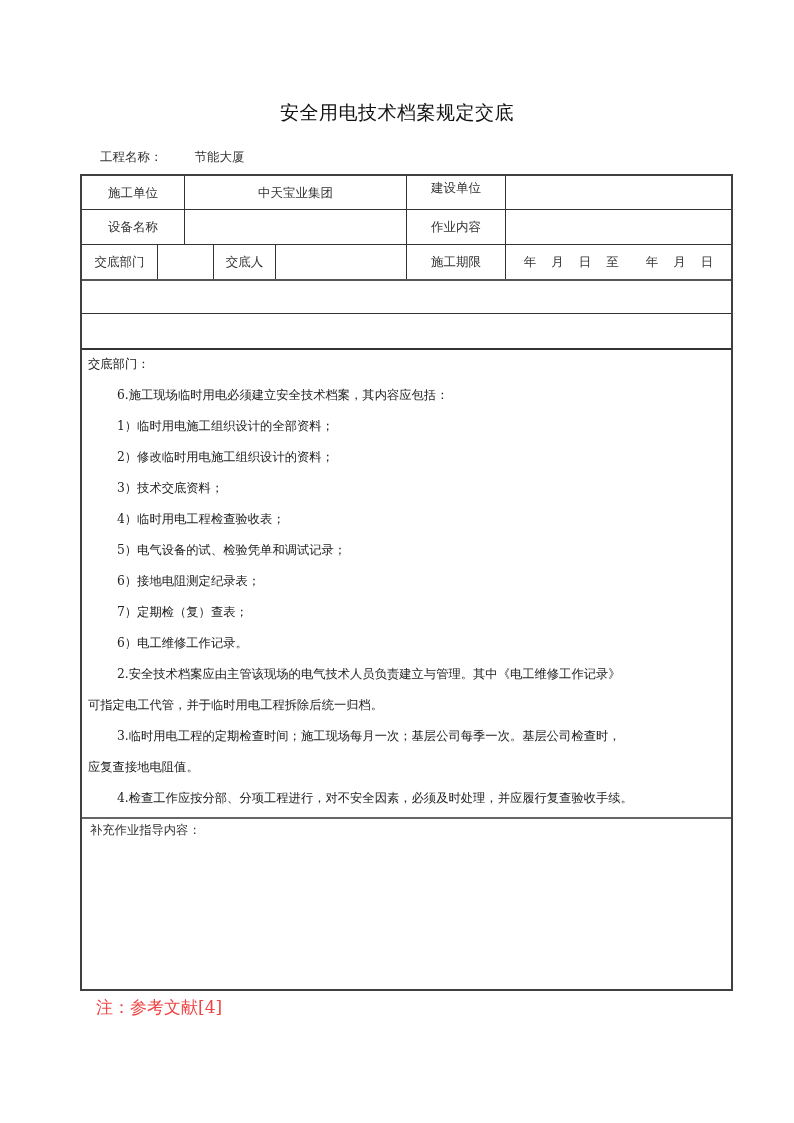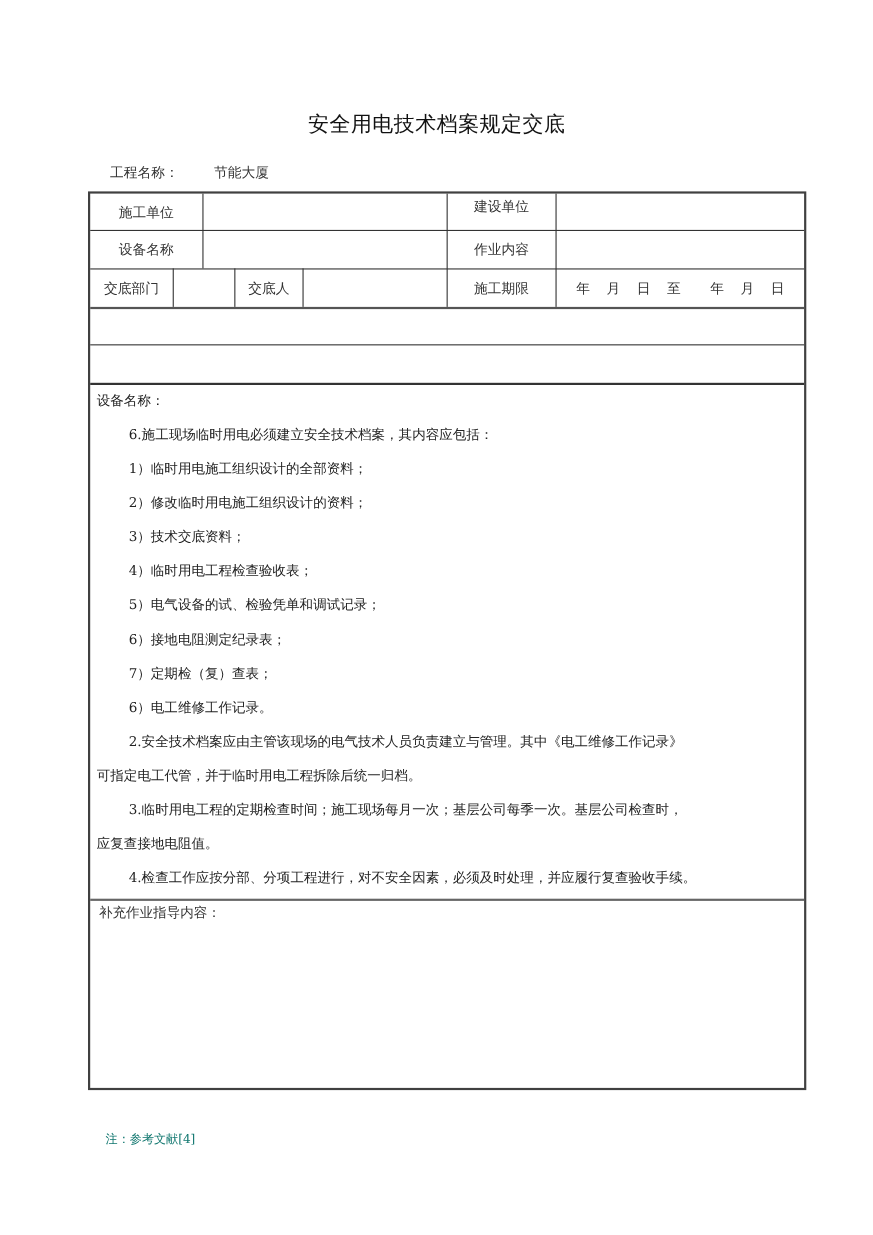--- a/index.html
+++ b/index.html
@@ -11,21 +11,21 @@
   .proj .v { margin-left:32px; }
   .tbl { position:absolute; left:80px; top:174px; width:653px; height:817px;
          border:2px solid #404040; box-sizing:border-box; }
   .hl { position:absolute; left:0; right:0; height:0; border-top:1.5px solid #333; }
   .vl { position:absolute; width:0; border-left:1.5px solid #333; }
   .cell { position:absolute; font-size:12.5px; color:#333; display:flex; align-items:center; justify-content:center; }
   .cell.left { justify-content:flex-start; padding-left:8px; }
   .content { position:absolute; left:0; top:174px; width:649px; font-size:12.3px; color:#222; }
   .content .line { position:absolute; white-space:nowrap; }
   .date span { display:inline-block; }
-  .note { position:absolute; left:96px; top:996px; font-size:11px; color:#0f766e;margin-top:32px; }
+  .note { position:absolute; left:96px; top:996px; font-size:17px; color:#ef4444; }
 </style>
 </head>
 <body>
 
 <div class="title">安全用电技术档案规定交底</div>
 
 <div class="proj">
   <span>工程名称：</span><span class="v">节能大厦</span>
 </div>
 
@@ -39,20 +39,21 @@
   <div class="hl" style="top:641px; border-top-width:2px; border-color:#666"></div>
 
   <div class="vl" style="left:102px; top:0; height:68px"></div>
   <div class="vl" style="left:75px; top:68px; height:35px"></div>
   <div class="vl" style="left:131px; top:68px; height:35px"></div>
   <div class="vl" style="left:193px; top:68px; height:35px"></div>
   <div class="vl" style="left:324px; top:0; height:103px"></div>
   <div class="vl" style="left:423px; top:0; height:103px"></div>
 
   <div class="cell" style="left:0; top:0; width:102px; height:34px">施工单位</div>
+  <div class="cell" style="left:103px; top:0; width:221px; height:34px">中天宝业集团</div>
   <div class="cell" style="left:325px; top:0; width:98px; height:24px">建设单位</div>
   <div class="cell" style="left:424px; top:0; width:225px; height:34px"></div>
 
   <div class="cell" style="left:0; top:34px; width:102px; height:34px">设备名称</div>
   <div class="cell" style="left:103px; top:34px; width:221px; height:34px"></div>
   <div class="cell" style="left:325px; top:34px; width:98px; height:34px">作业内容</div>
   <div class="cell" style="left:424px; top:34px; width:225px; height:34px"></div>
 
   <div class="cell" style="left:0; top:69px; width:75px; height:34px">交底部门</div>
   <div class="cell" style="left:76px; top:69px; width:55px; height:34px"></div>
@@ -65,21 +66,21 @@
     <span style="margin-left:15px">日</span>
     <span style="margin-left:15px">至</span>
     <span style="margin-left:27px">年</span>
     <span style="margin-left:15px">月</span>
     <span style="margin-left:15px">日</span>
   </div>
 
   <div class="cell" style="left:0; top:138px; width:649px; height:34px"></div>
 
   <div class="content" style="top:180px">
-    <div class="line" style="left:6px; top:0">设备名称：</div>
+    <div class="line" style="left:6px; top:0">交底部门：</div>
     <div class="line" style="left:35px; top:31px">6.施工现场临时用电必须建立安全技术档案，其内容应包括：</div>
     <div class="line" style="left:35px; top:62px">1）临时用电施工组织设计的全部资料；</div>
     <div class="line" style="left:35px; top:93px">2）修改临时用电施工组织设计的资料；</div>
     <div class="line" style="left:35px; top:124px">3）技术交底资料；</div>
     <div class="line" style="left:35px; top:155px">4）临时用电工程检查验收表；</div>
     <div class="line" style="left:35px; top:186px">5）电气设备的试、检验凭单和调试记录；</div>
     <div class="line" style="left:35px; top:217px">6）接地电阻测定纪录表；</div>
     <div class="line" style="left:35px; top:248px">7）定期检（复）查表；</div>
     <div class="line" style="left:35px; top:279px">6）电工维修工作记录。</div>
     <div class="line" style="left:35px; top:310px">2.安全技术档案应由主管该现场的电气技术人员负责建立与管理。其中《电工维修工作记录》</div>

